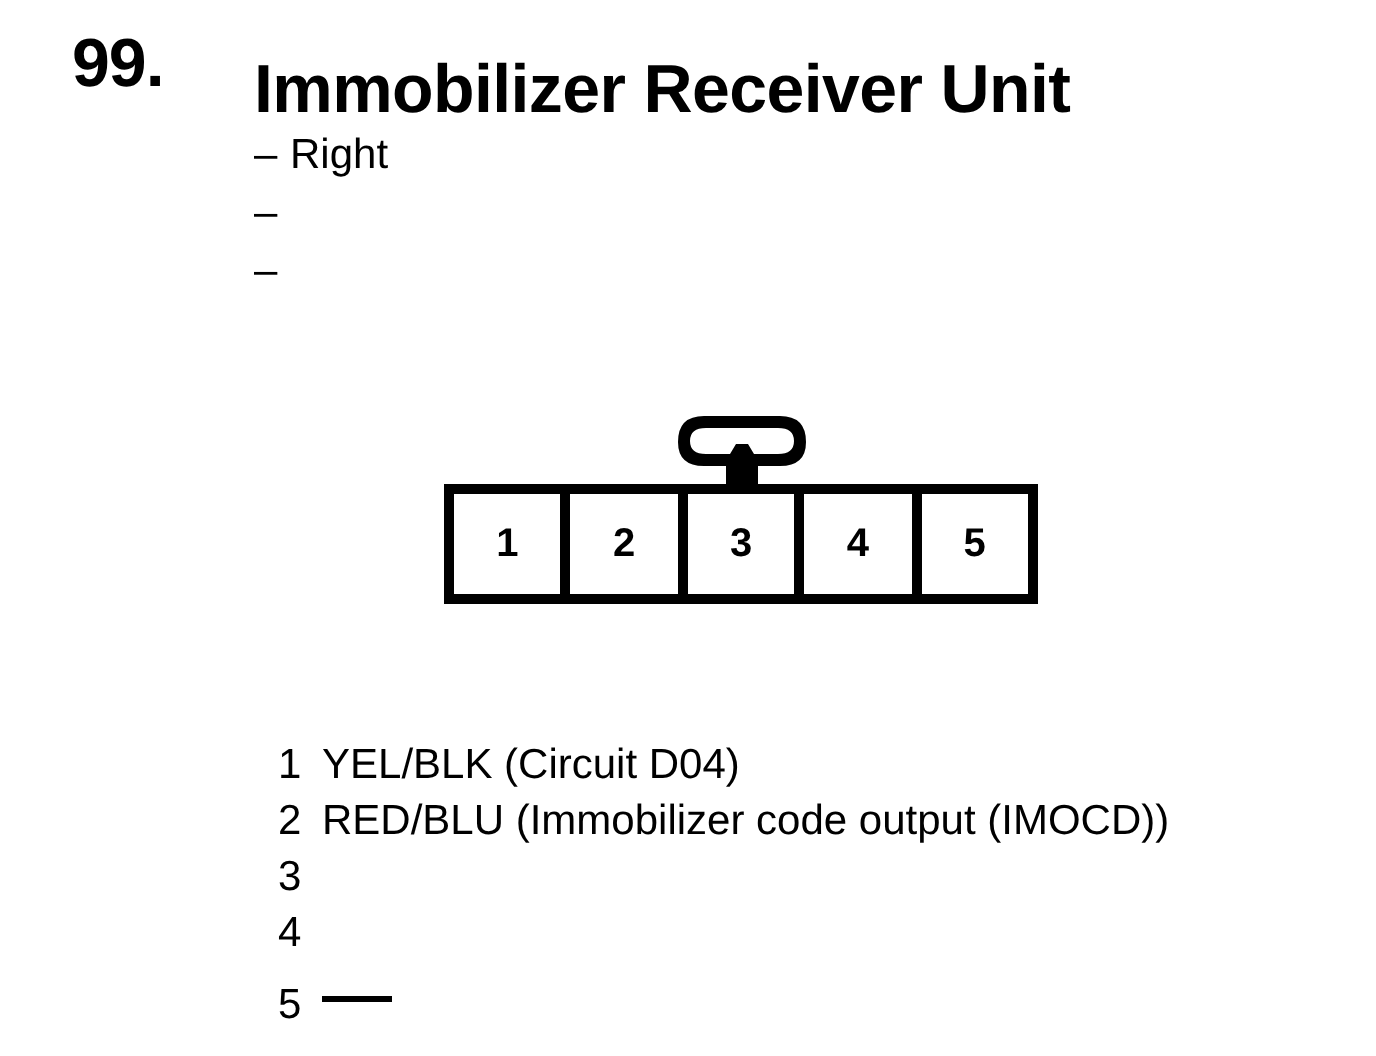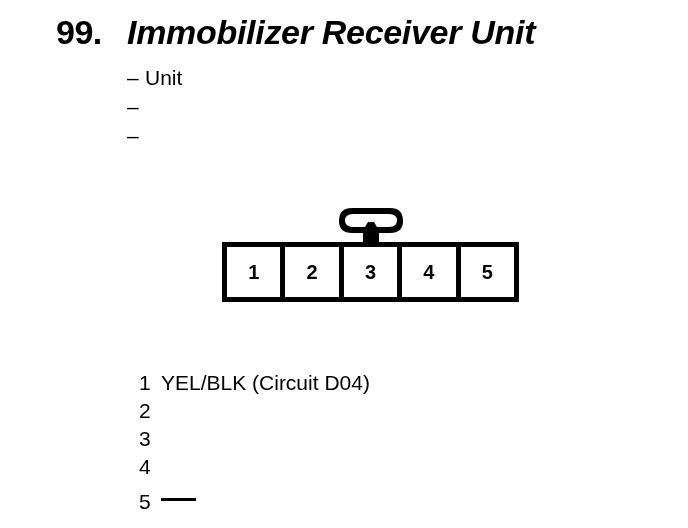--- a/index.html
+++ b/index.html
@@ -26,32 +26,30 @@
   }
   #section-number {
     position: absolute;
     left: 36px;
     top: 13px;
     font-size: 34px;
     font-weight: bold;
     line-height: 38px;
     letter-spacing: -0.5px;
     white-space: nowrap;
-    margin-left: 20px;
   }
   #page-title {
     position: absolute;
     left: 127px;
-    top: 13px;
+    top: 26px;
     font-size: 34px;
     font-weight: bold;
     line-height: 38px;
     letter-spacing: -0.3px;
     white-space: nowrap;
-    font-style: italic;
   }
 
   
   #attribute-list {
     position: absolute;
     left: 127px;
     top: 63px;
     width: 540px;
   }
   .attribute-item {
@@ -158,21 +156,21 @@
 <body>
 
 <div id="header-block">
   <div id="section-number">99.</div>
   <div id="page-title">Immobilizer Receiver Unit</div>
 </div>
 
 <div id="attribute-list">
   <div class="attribute-item">
     <span class="attribute-dash">–</span>
-    <span class="attribute-text">Unit</span>
+    <span class="attribute-text">Right</span>
   </div>
   <div class="attribute-item">
     <span class="attribute-dash">–</span>
   </div>
   <div class="attribute-item">
     <span class="attribute-dash">–</span>
   </div>
 </div>
 
 <div id="connector-diagram">
@@ -204,20 +202,21 @@
 
 </div>
 
 <div id="pin-legend">
   <div class="legend-row">
     <span class="legend-pin">1</span>
     <span class="legend-desc">YEL/BLK (Circuit D04)</span>
   </div>
   <div class="legend-row">
     <span class="legend-pin">2</span>
+    <span class="legend-desc">RED/BLU (Immobilizer code output (IMOCD))</span>
   </div>
   <div class="legend-row">
     <span class="legend-pin">3</span>
   </div>
   <div class="legend-row">
     <span class="legend-pin">4</span>
   </div>
   <div class="legend-row">
     <span class="legend-pin">5</span>
     <span class="legend-desc is-empty"></span>

